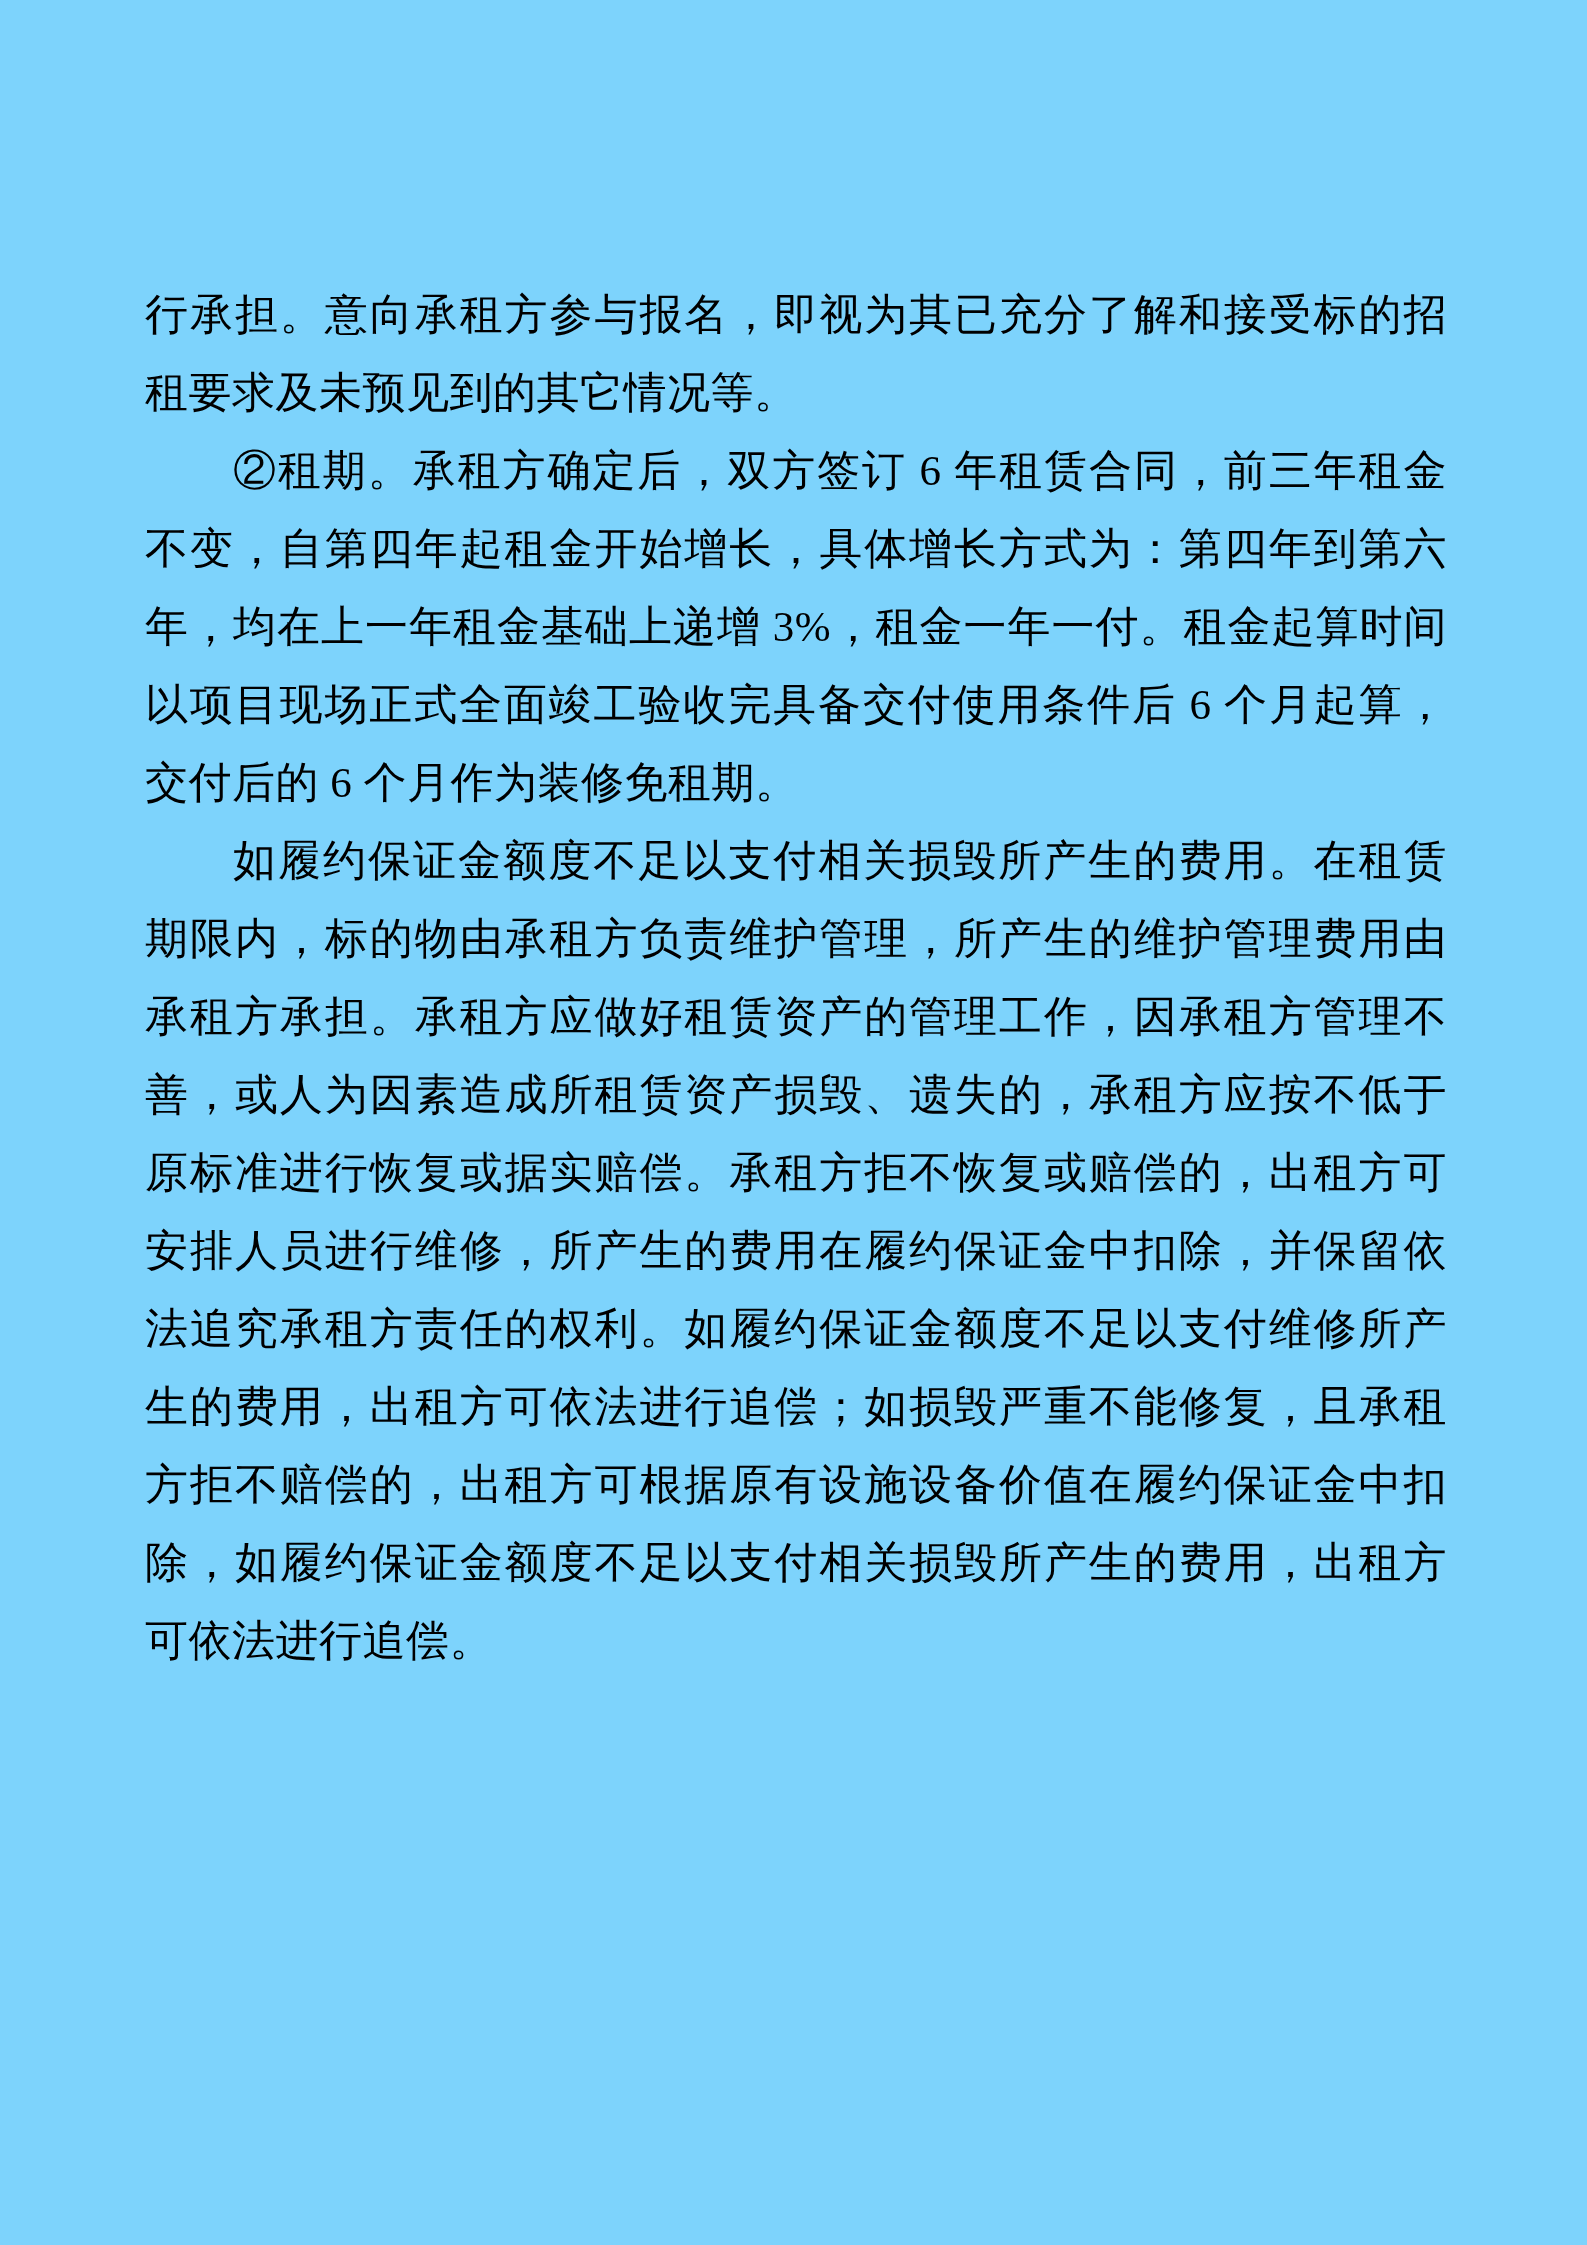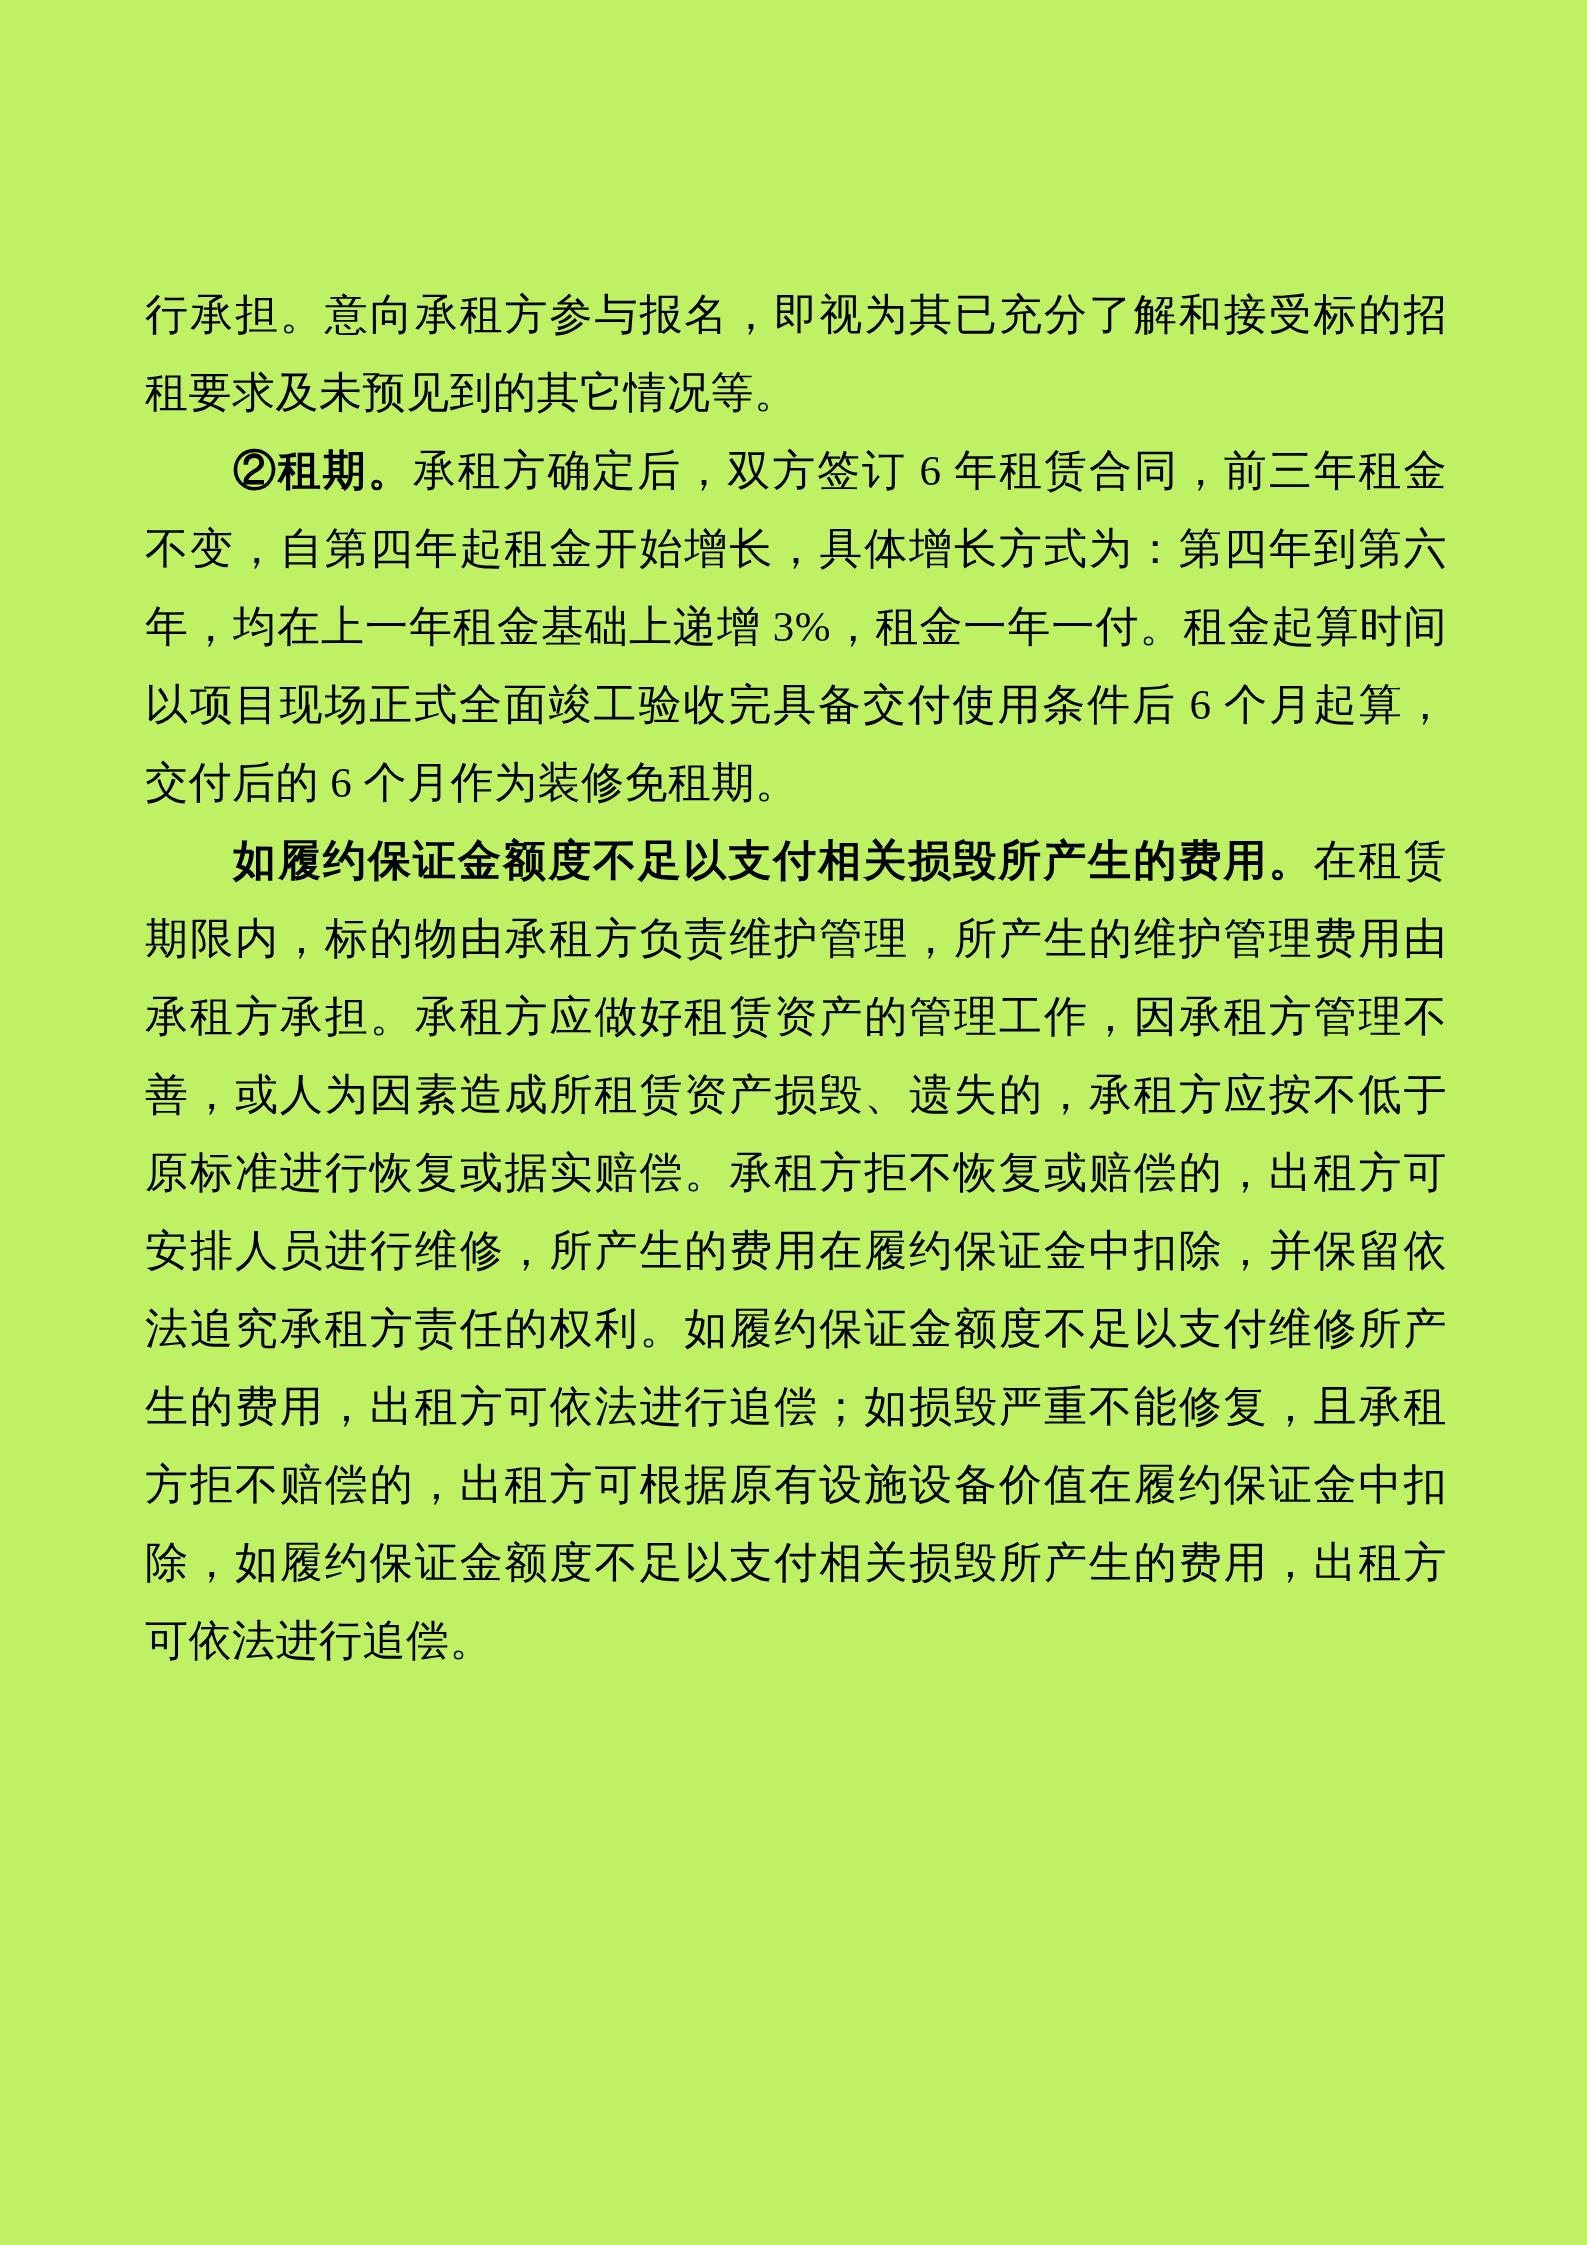--- a/index.html
+++ b/index.html
@@ -4,41 +4,41 @@
 <style>
   html, body {
     margin: 0;
     padding: 0;
     background: #ffffff;
   }
   .page {
     position: relative;
     width: 1587px;
     height: 2245px;
-    background: #bef264;
+    background: #7dd3fc;
     box-sizing: border-box;
     padding: 276px 140px 0 145px;
     font-family: "Liberation Serif", "DejaVu Serif", serif;
     color: #000000;
     overflow: hidden;
   }
   .para {
     margin: 0;
     font-size: 43px;
     line-height: 78px;
     letter-spacing: 0.5px;
     text-align: justify;
     text-align-last: left;
     word-break: break-all;
   }
   .para.indent {
     text-indent: 88px;
   }
   .lead {
-    font-weight: bold;
+    font-weight: normal;
   }
 </style>
 </head>
 <body>
 
 <div class="page">
 
   <p class="para"><span class="lead"></span><span>行承担。意向承租方参与报名，即视为其已充分了解和接受标的招租要求及未预见到的其它情况等。</span></p>
 
   <p class="para indent"><span class="lead">②租期。</span><span>承租方确定后，双方签订 6 年租赁合同，前三年租金不变，自第四年起租金开始增长，具体增长方式为：第四年到第六年，均在上一年租金基础上递增 3%，租金一年一付。租金起算时间以项目现场正式全面竣工验收完具备交付使用条件后 6 个月起算，交付后的 6 个月作为装修免租期。</span></p>

